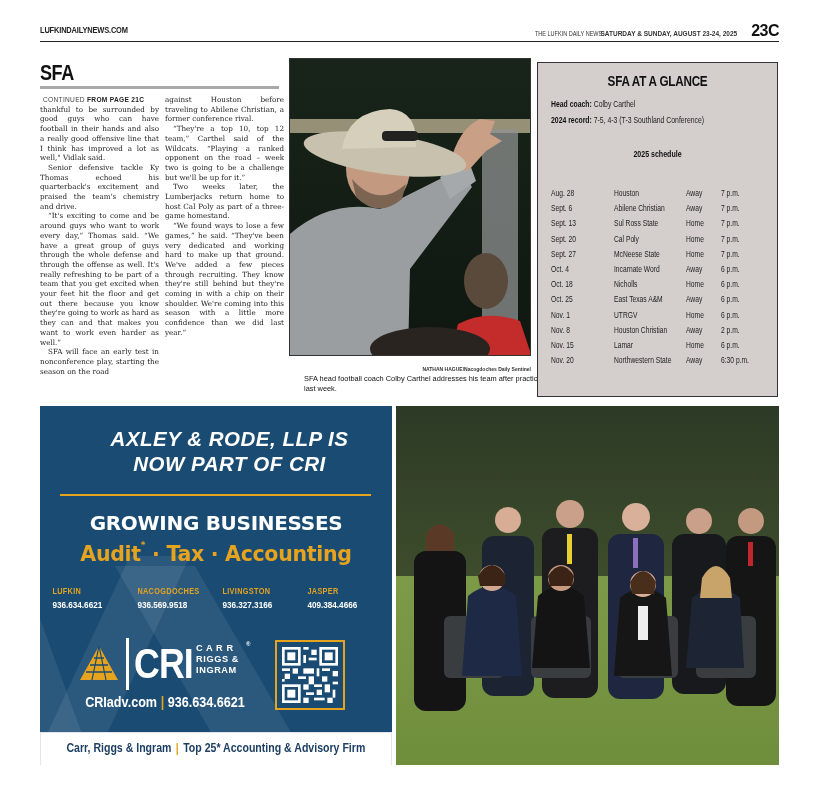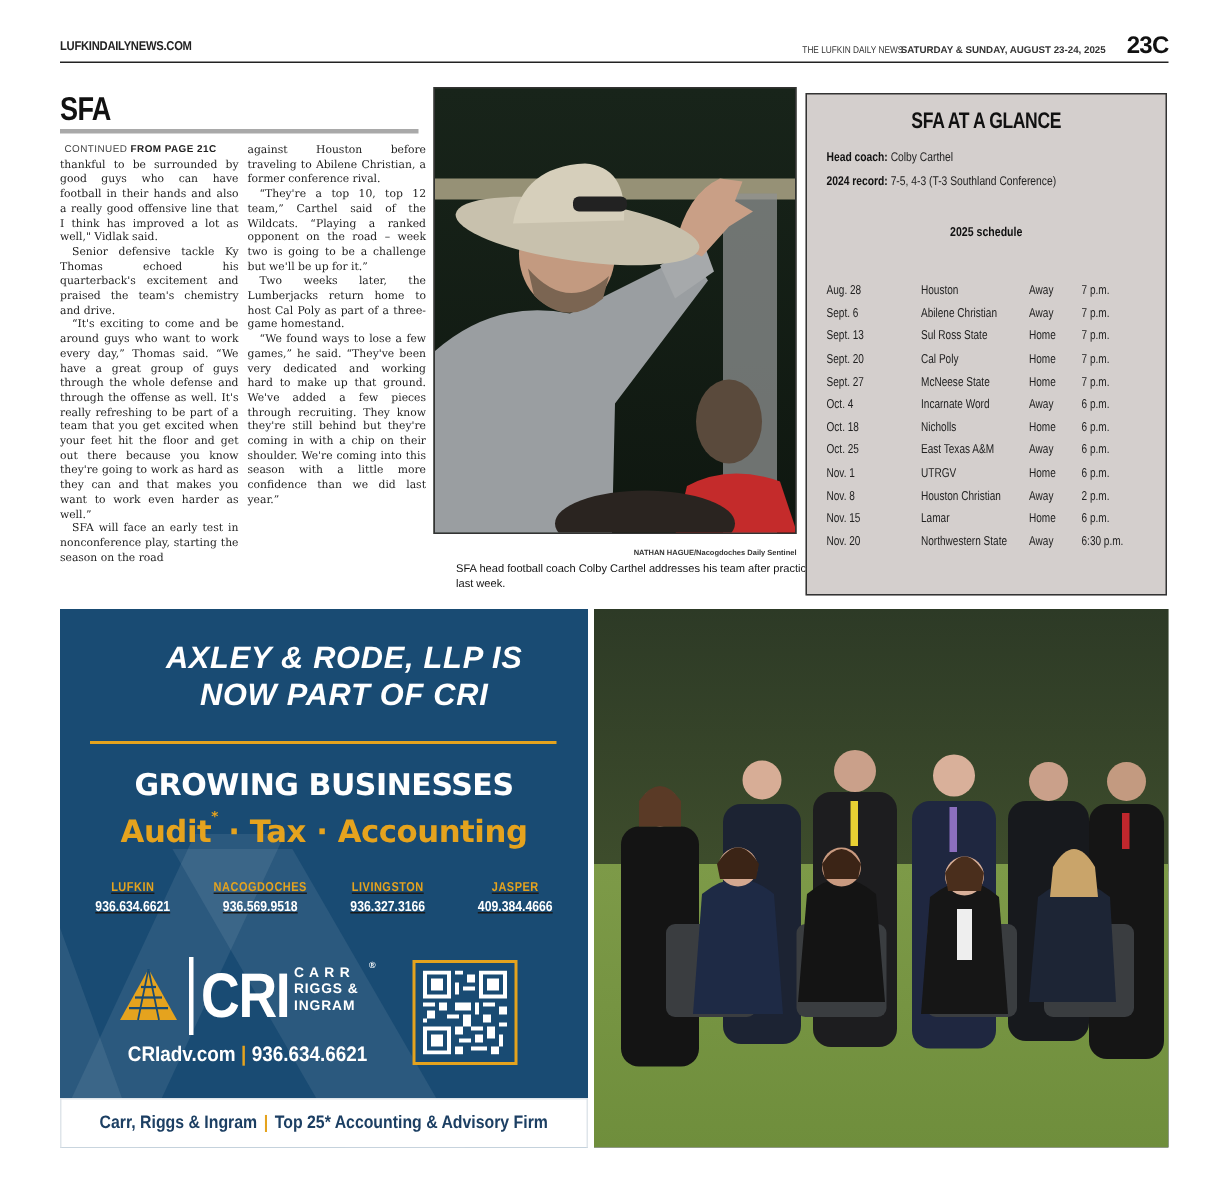--- a/index.html
+++ b/index.html
@@ -44,21 +44,21 @@
   
   .ad { position: absolute; left: 40px; top: 406px; width: 739px; height: 359px; }
   .ad-panel { position: absolute; left: 0; top: 0; width: 352px; height: 359px; background: #194b73; overflow: hidden; }
   .ad-panel .stripe { position: absolute; background: rgba(255,255,255,0.08); }
   .ad-headline { position: absolute; left: 0; top: 20px; width: 352px; text-align: center; font-family: "Liberation Sans", sans-serif; font-style: italic; font-weight: 700; color: #ffffff; font-size: 20.5px; line-height: 25px; letter-spacing: 0.5px; padding-left: 27px; }
   .ad-rule { position: absolute; left: 20px; top: 88px; width: 311px; height: 2px; background: #e5a31e; }
   .ad-growing { position: absolute; left: 0; top: 105px; width: 352px; text-align: center; font-family: "DejaVu Sans", sans-serif; font-weight: 700; color: #ffffff; font-size: 20px; letter-spacing: -0.3px; }
   .ad-services { position: absolute; left: 0; top: 136px; width: 352px; text-align: center; font-family: "DejaVu Sans", sans-serif; font-weight: 700; color: #e5a31e; font-size: 20.5px; letter-spacing: -0.3px; }
   .ad-services sup { font-size: 9px; vertical-align: top; position: relative; top: -2px; }
   .offices { position: absolute; left: 6px; top: 180px; width: 340px; display: flex; justify-content: space-between; }
-  .office { width: 85px; text-align: center; font-family: "Liberation Sans", sans-serif; font-weight: 700; text-decoration: underline; }
+  .office { width: 85px; text-align: left; font-family: "Liberation Sans", sans-serif; font-weight: 700; }
   .office-city { display: block; color: #e5a31e; font-size: 8.6px; letter-spacing: 0.4px; transform: scaleX(0.85); }
   .office-phone { display: block; color: #ffffff; font-size: 9.6px; margin-top: 3px; transform: scaleX(0.85); }
   .cri-logo { position: absolute; left: 40px; top: 232px; width: 170px; height: 52px; }
   .cri-mark { position: absolute; left: 0; top: 8px; width: 38px; height: 36px; }
   .cri-bar { position: absolute; left: 46px; top: 0; width: 3px; height: 52px; background: #ffffff; }
   .cri-letters { position: absolute; left: 54px; top: 0; font-family: "Liberation Sans", sans-serif; font-weight: 700; color: #ffffff; font-size: 42px; line-height: 52px; transform: scaleX(0.85); transform-origin: left; letter-spacing: -1px; }
   .cri-full { position: absolute; left: 116px; top: 5px; font-family: "Liberation Sans", sans-serif; font-weight: 700; color: #ffffff; font-size: 9.2px; line-height: 10.8px; letter-spacing: 0.6px; }
   .cri-full .reg { position: absolute; left: 50px; top: -4px; font-size: 6px; }
   .ad-contact { position: absolute; left: 0; top: 288px; width: 250px; text-align: center; font-family: "Liberation Sans", sans-serif; font-weight: 700; color: #ffffff; font-size: 14px; transform: scaleX(0.9); }
   .ad-contact .sep { color: #e5a31e; margin: 0 4px; }

